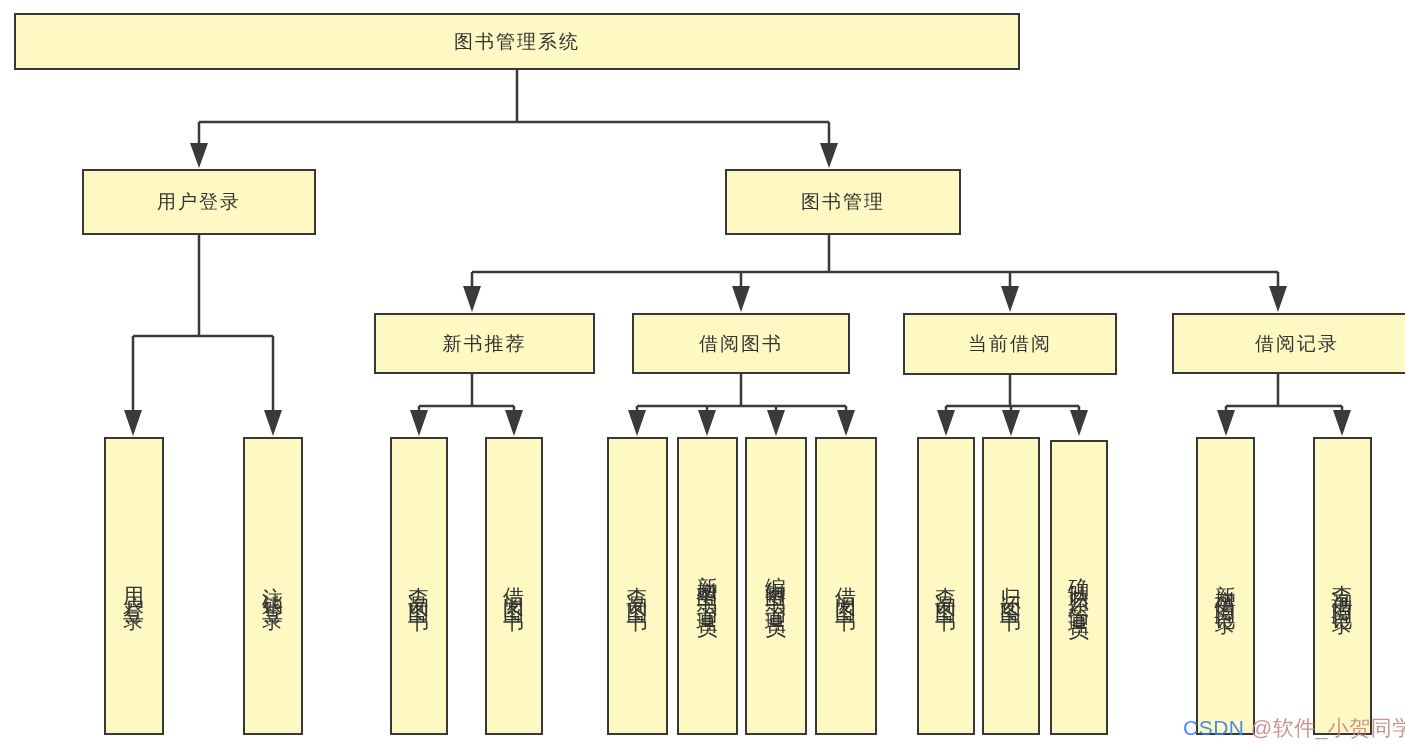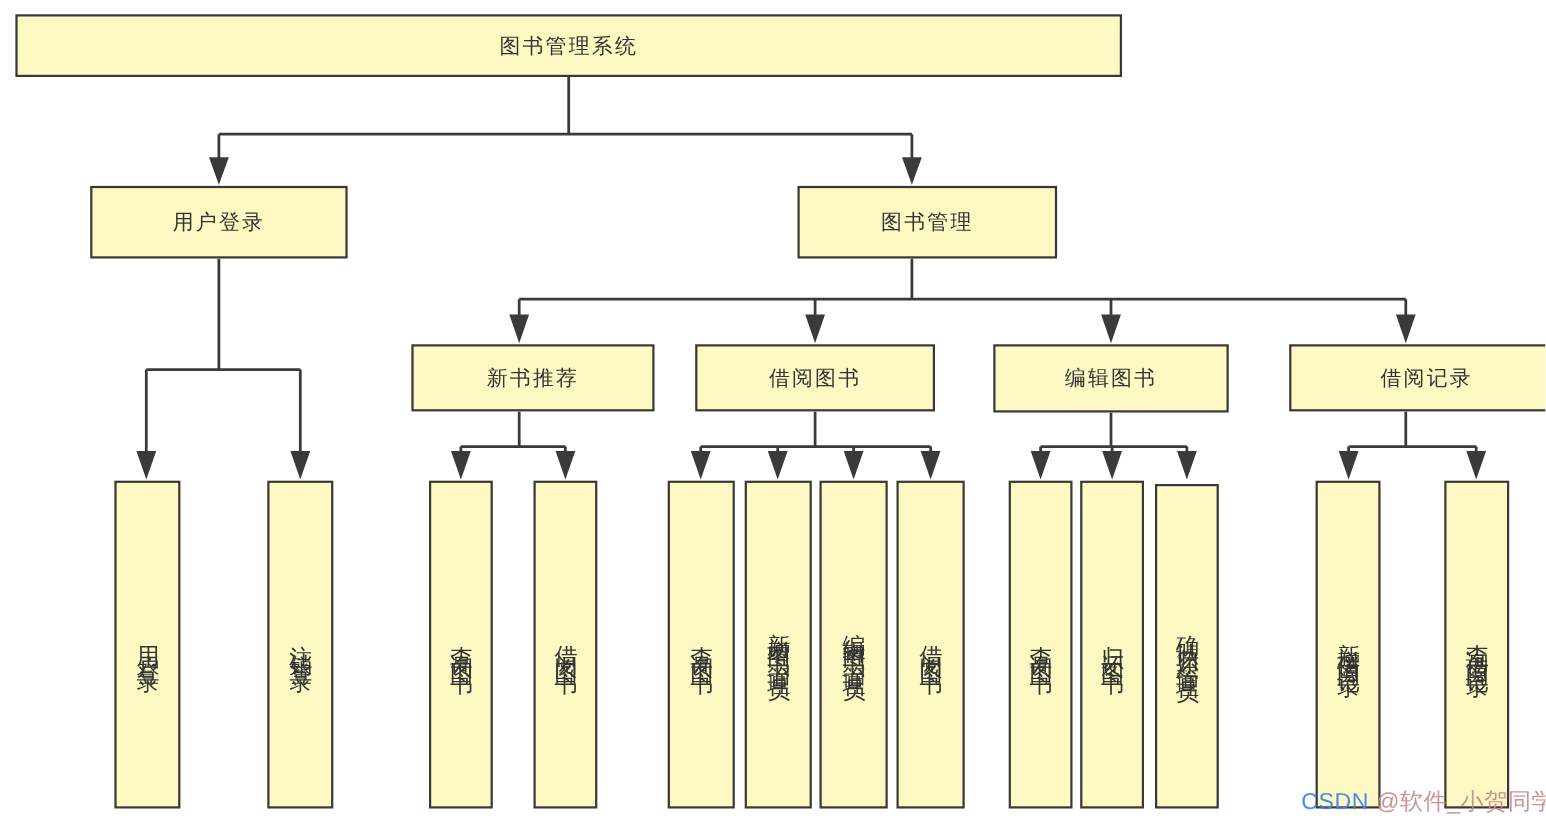--- a/index.html
+++ b/index.html
@@ -113,21 +113,21 @@
     </g>
   </svg>
 
   <div class="node hnode" style="left:14px; top:13px; width:1006px; height:57px;">图书管理系统</div>
 
   <div class="node hnode" style="left:82px; top:169px; width:234px; height:66px;">用户登录</div>
   <div class="node hnode" style="left:711px; top:169px; width:236px; height:66px;margin-left:14px;">图书管理</div>
 
   <div class="node hnode" style="left:374px; top:313px; width:221px; height:61px;">新书推荐</div>
   <div class="node hnode" style="left:632px; top:313px; width:218px; height:61px;">借阅图书</div>
-  <div class="node hnode" style="left:903px; top:313px; width:214px; height:62px;">编辑图书</div>
+  <div class="node hnode" style="left:903px; top:313px; width:214px; height:62px;">当前借阅</div>
   <div class="node hnode" style="left:1172px; top:313px; width:250px; height:61px;">借阅记录</div>
 
   <div class="node leaf" style="left:104px; top:437px; width:60px; height:298px;">用户登录</div>
   <div class="node leaf" style="left:243px; top:437px; width:60px; height:298px;">注销登录</div>
 
   <div class="node leaf" style="left:390px; top:437px; width:58px; height:298px;">查询图书</div>
   <div class="node leaf" style="left:485px; top:437px; width:58px; height:298px;">借阅图书</div>
 
   <div class="node leaf" style="left:607px; top:437px; width:61px; height:298px;">查询图书</div>
   <div class="node leaf leaf-long" style="left:677px; top:437px; width:61px; height:298px;">新增图书（管理员）</div>

